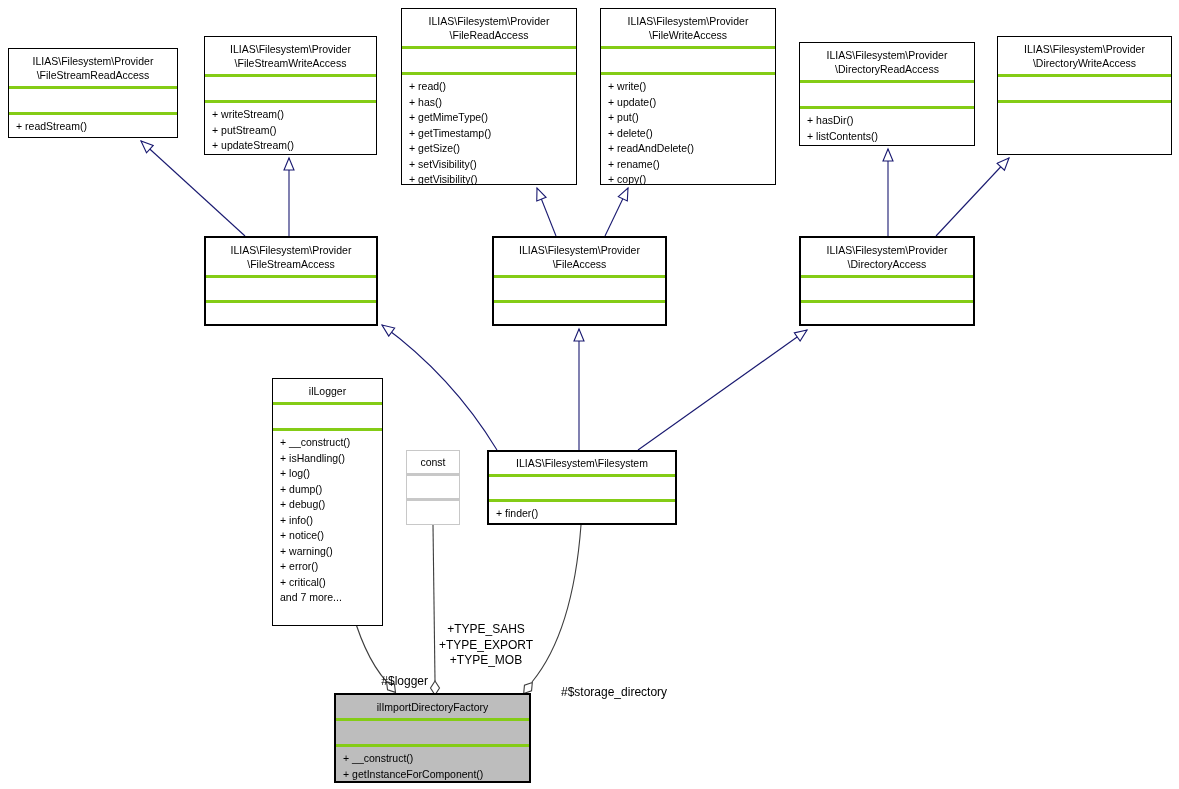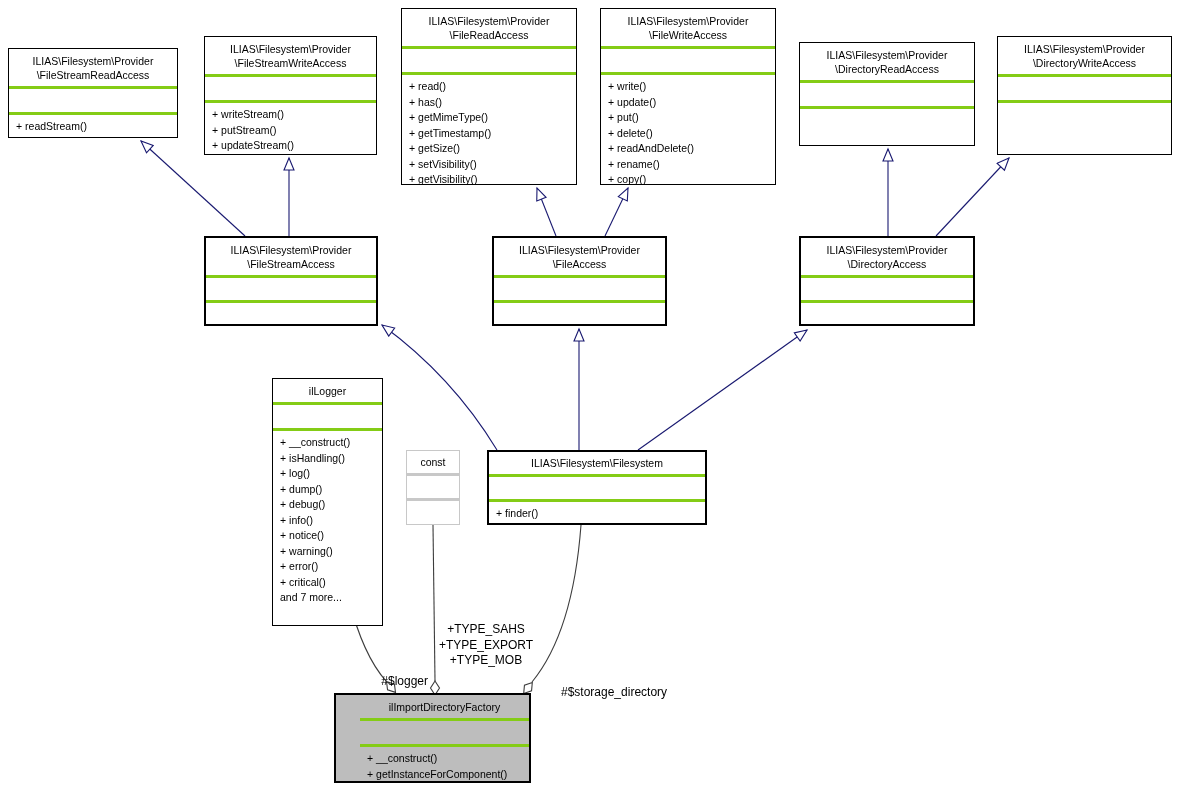--- a/index.html
+++ b/index.html
@@ -124,20 +124,24 @@
         <div class="method-line">+ copy()</div>
       </div>
   </div>
 
   <div class="uml-class" style="left:799px; top:42px; width:176px; height:104px;">
     <div class="sec title t2">
       <div>ILIAS\Filesystem\Provider</div>
       <div>\DirectoryReadAccess</div>
     </div>
     <div class="sec attrs"></div>
+    <div class="methods">
+        <div class="method-line">+ hasDir()</div>
+        <div class="method-line">+ listContents()</div>
+      </div>
   </div>
 
   <div class="uml-class" style="left:997px; top:36px; width:175px; height:119px;">
     <div class="sec title t2">
       <div>ILIAS\Filesystem\Provider</div>
       <div>\DirectoryWriteAccess</div>
     </div>
     <div class="sec attrs"></div>
   </div>
 
@@ -189,31 +193,31 @@
   </div>
 
   <div class="uml-class lite" style="left:406px; top:450px; width:54px; height:75px;">
     <div class="sec title t1" style="height:25px;">
       <div>const</div>
     </div>
     <div class="sec attrs small"></div>
     <div class="methods"></div>
   </div>
 
-  <div class="uml-class b2" style="left:487px; top:450px; width:220px; height:75px;">
+  <div class="uml-class b2" style="left:487px; top:450px; width:190px; height:75px;">
     <div class="sec title t1" style="height:25px;">
       <div>ILIAS\Filesystem\Filesystem</div>
     </div>
     <div class="sec attrs small"></div>
     <div class="methods">
         <div class="method-line">+ finder()</div>
       </div>
   </div>
 
-  <div class="uml-class b2 current" style="left:334px; top:693px; width:197px; height:90px;padding-left:24px;">
+  <div class="uml-class b2 current" style="left:334px; top:693px; width:197px; height:90px;">
     <div class="sec title t1">
       <div>ilImportDirectoryFactory</div>
     </div>
     <div class="sec attrs"></div>
     <div class="methods">
         <div class="method-line">+ __construct()</div>
         <div class="method-line">+ getInstanceForComponent()</div>
       </div>
   </div>
 

